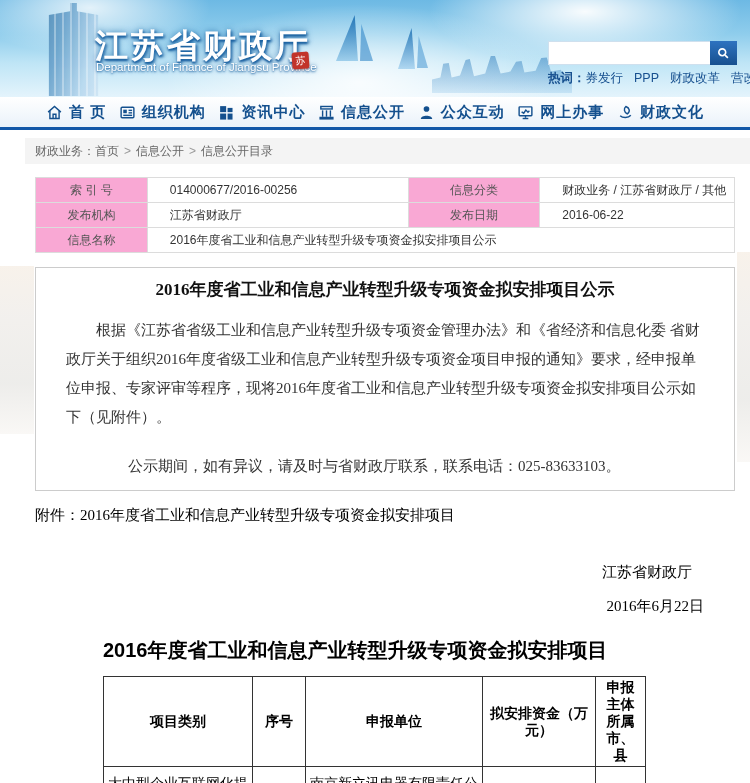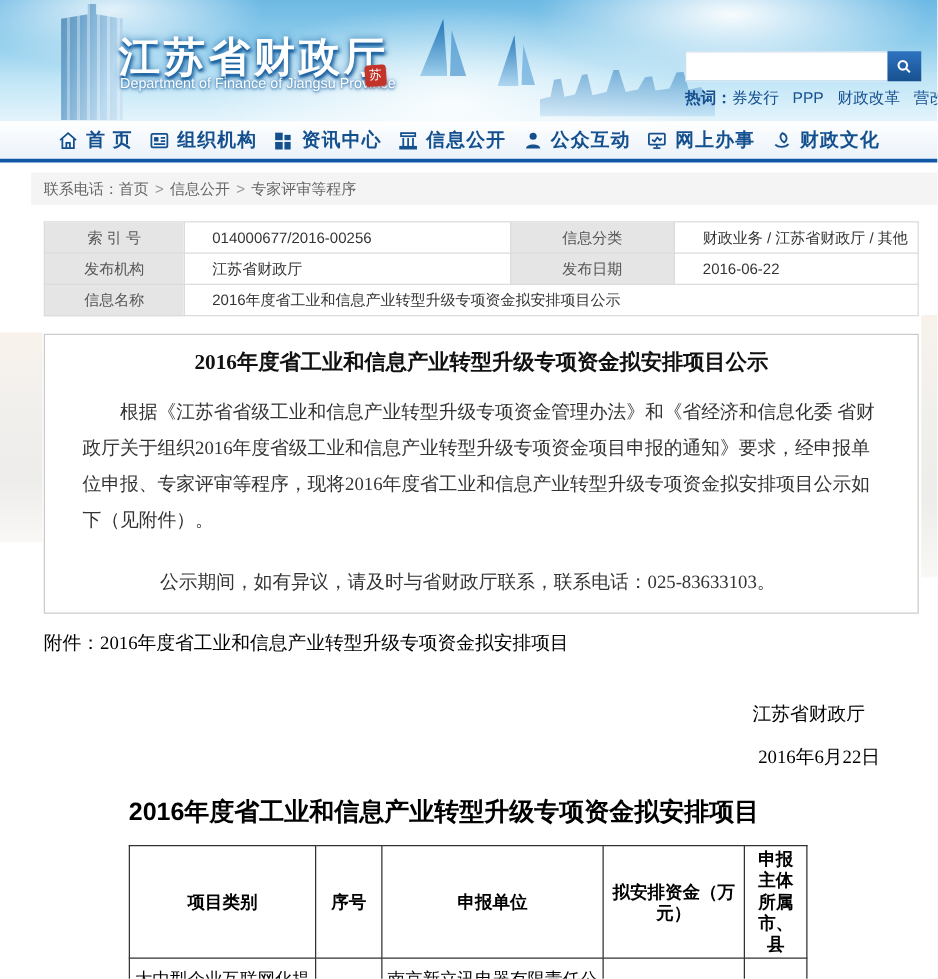--- a/index.html
+++ b/index.html
@@ -82,21 +82,21 @@
   .breadcrumb {
     margin:8px 0 0 25px; width:725px; height:26px; background:#f4f4f4;
     display:flex; align-items:center; padding-left:10px; font-size:12px; color:#666;
   }
   .breadcrumb a { color:#666; text-decoration:none; }
   .bc-sep { margin:0 5px; color:#999; }
 
   
   .meta-table { margin:13px 0 0 35px; width:700px; border-collapse:collapse; font-size:12px; color:#333; }
   .meta-table td { border:1px solid #dcdcdc; height:25px; }
-  .meta-table td.lbl { background:#e5e5e5; text-align:center; color:#555; }
+  .meta-table td.lbl { background:#f9a8d4; text-align:center; color:#555; }
   .meta-table td.val { background:#fff; padding-left:22px; }
 
   
   .doc-serif { font-family:"Liberation Serif","DejaVu Serif",serif; }
   .side-art { position:absolute; opacity:.55; background:linear-gradient(180deg,#f2e7da 0%, #e8e4df 30%, #dfdeda 70%, #f5f2ee 100%); }
   .side-art.l { left:0; top:266px; width:34px; height:168px; }
   .side-art.r { right:0; top:252px; width:13px; height:210px; }
   .article-box {
     position:relative; margin:14px 0 0 35px; width:700px; background:#fff;
     border:1px solid #ccc; padding:10px 0 9px 0; z-index:2;
@@ -225,26 +225,26 @@
       <svg viewBox="0 0 24 24" fill="none" stroke="#14508e" stroke-width="2">
         <path d="M12.5 3.5 C18 5.5 19 11 14.5 14 C10 11.5 9 6.5 12.5 3.5 z"></path>
           <path d="M4.5 16.5 c3.5 3.5 11.5 3.5 15 -0.5"></path>
       </svg>
       </span>
     <span class="nav-label">财政文化</span>
   </div>
 </div>
 
 <div class="breadcrumb">
-  <span>联系电话：</span>
+  <span>财政业务：</span>
   <a href="#">首页</a>
   <span class="bc-sep">&gt;</span>
   <a href="#">信息公开</a>
   <span class="bc-sep">&gt;</span>
-  <a href="#">专家评审等程序</a>
+  <a href="#">信息公开目录</a>
 </div>
 
 <table class="meta-table">
   <colgroup>
       <col style="width:112px">
       <col style="width:261px">
       <col style="width:132px">
       <col style="width:195px">
     </colgroup>
   <tbody>

